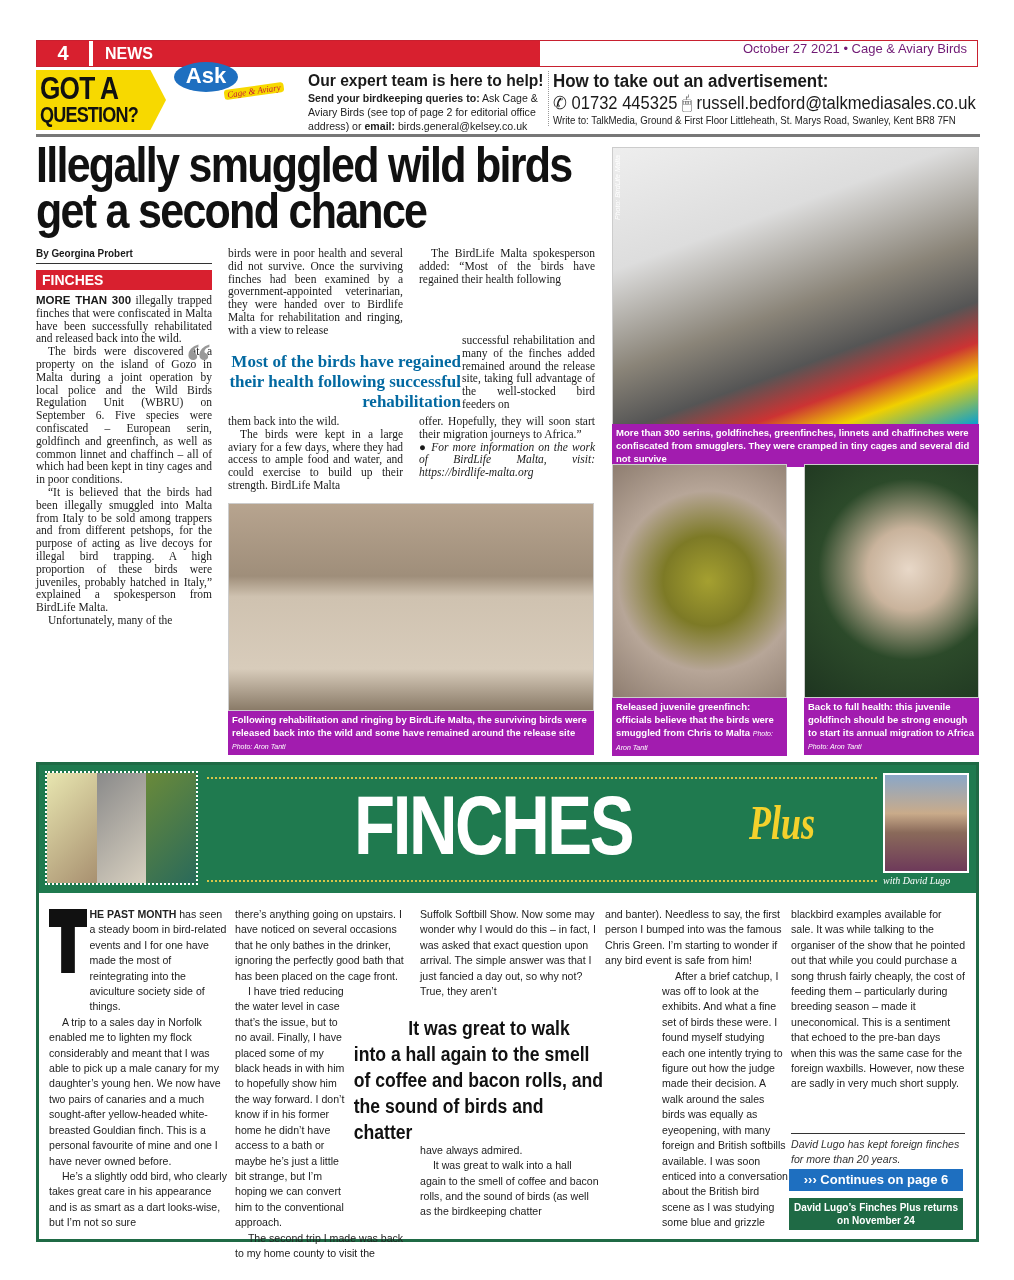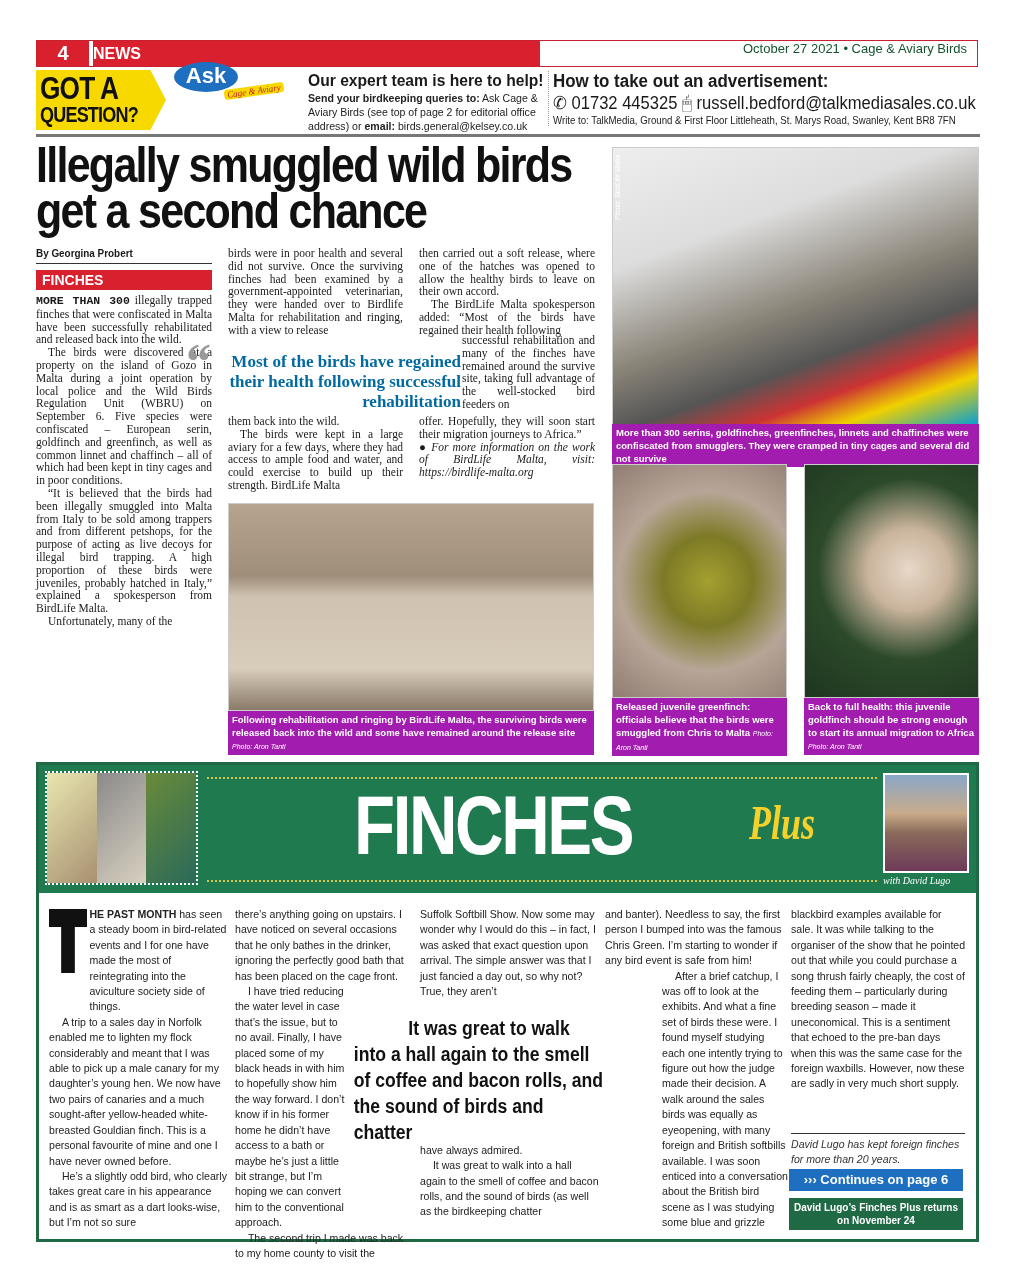--- a/index.html
+++ b/index.html
@@ -1,22 +1,22 @@
 <!DOCTYPE html>
 <html><head>
 <meta charset="utf-8">
 <style>
 *{box-sizing:border-box;margin:0;padding:0}
 body{width:1014px;height:1280px;background:#fff;position:relative;overflow:hidden;font-family:"Liberation Serif",serif;color:#1a1a1a}
 .abs{position:absolute}
 
 #topbar{left:36px;top:40px;width:942px;height:27px;border:1px solid #c8202f}
 #pagenum{left:0;top:0;width:52px;height:25px;background:#d8202f;color:#fff;font:bold 20px "Liberation Sans",sans-serif;text-align:center;line-height:25px}
-#section{left:56px;top:0;width:447px;height:25px;background:#d8202f;color:#fff;font:bold 16px "Liberation Sans",sans-serif;line-height:25px;padding-left:0}
-#dateline{right:10px;top:0;height:25px;line-height:25px;font:13px "Liberation Sans",sans-serif;color:#14532d}
+#section{left:56px;top:0;width:447px;height:25px;background:#d8202f;color:#fff;font:bold 16px "Liberation Sans",sans-serif;line-height:25px;padding-left:12px}
+#dateline{right:10px;top:0;height:25px;line-height:25px;font:13px "Liberation Sans",sans-serif;color:#701a75}
 
 #gotq{left:36px;top:70px;width:130px;height:60px;background:#f7d900;clip-path:polygon(0 0,88% 0,100% 50%,88% 100%,0 100%)}
 #gotq .l1{position:absolute;left:4px;top:0;font:bold 32px "Liberation Sans",sans-serif;letter-spacing:-1px;transform:scaleX(.82);transform-origin:left top;color:#111}
 #gotq .l2{position:absolute;left:4px;top:32px;font:bold 22px "Liberation Sans",sans-serif;letter-spacing:-1px;transform:scaleX(.82);transform-origin:left top;color:#111}
 #asklogo{left:170px;top:62px;width:140px;height:70px}
 #ask-oval{left:4px;top:0;width:64px;height:30px;background:#1e6fc0;border-radius:50%;color:#fff;font:bold 22px "Liberation Sans",sans-serif;text-align:center;line-height:28px}
 #birds-word{left:0;top:22px;font:bold 50px "Liberation Serif",serif;color:#c8202f;letter-spacing:-1px;line-height:48px}
 #cage-tag{left:54px;top:24px;background:#f7d900;color:#c8202f;font:italic 9px "Liberation Serif",serif;padding:0 3px;border-radius:3px;transform:rotate(-8deg)}
 #expert{left:308px;top:71px;width:235px}
 #expert h3{font:bold 17px "Liberation Sans",sans-serif;transform:scaleX(.92);transform-origin:left;white-space:nowrap}
@@ -27,21 +27,21 @@
 #advert .addr{font:10.5px "Liberation Sans",sans-serif;white-space:nowrap;transform:scaleX(.92);transform-origin:left;color:#222}
 #rule1{left:36px;top:134px;width:944px;height:3px;background:#777}
 
 #headline{left:36px;top:142px;width:580px;font:bold 50px/46px "Liberation Sans",sans-serif;letter-spacing:-2px;color:#111;transform:scaleX(.86);transform-origin:left top;width:680px}
 #byline{left:36px;top:247px;font:bold 11px "Liberation Sans",sans-serif;transform:scaleX(.9);transform-origin:left}
 #byrule{left:36px;top:263px;width:176px;height:1px;background:#333}
 #finchtag{left:36px;top:270px;width:176px;height:20px;background:#d8202f;color:#fff;font:bold 14px/20px "Liberation Sans",sans-serif;padding-left:6px}
 .col{font:11.5px/12.8px "Liberation Serif",serif;text-align:justify;color:#1a1a1a}
 .col p{text-indent:12px}
 .col p.first{text-indent:0}
-.col b{font-family:Liberation Mono, monospace}
+.col b{font-family:Liberation Sans, sans-serif}
 #colA{left:36px;top:294px;width:176px}
 #colB{left:228px;top:247px;width:175px}
 #colC{left:419px;top:247px;width:176px}
 #pull{left:196px;top:352px;width:265px;text-align:right;font:bold 17px/20px "Liberation Serif",serif;color:#0369a1}
 #pullmark{left:186px;top:336px;font:bold 50px "Liberation Serif",serif;color:#999;line-height:50px}
 #colB2{left:228px;top:415px;width:175px}
 #colC2{left:462px;top:334px;width:133px}
 #colC3{left:419px;top:415px;width:176px}
 
 .photo{border:1px solid #ccc;overflow:hidden}
@@ -130,25 +130,24 @@
 <div id="colB" class="abs col">
     <p class="first">birds were in poor health and several did not survive. Once the surviving finches had been examined by a government-appointed veterinarian, they were handed over to Birdlife Malta for rehabilitation and ringing, with a view to release</p>
   </div>
 <div id="pullmark" class="abs">“</div>
 <div id="pull" class="abs">Most of the birds have regained their health following successful rehabilitation</div>
 <div id="colB2" class="abs col">
   <p class="first">them back into the wild.</p>
   <p>The birds were kept in a large aviary for a few days, where they had access to ample food and water, and could exercise to build up their strength. BirdLife Malta</p>
 </div>
 <div id="colC" class="abs col">
-  <p class="first">then carried out a soft release, where one of the hatches was opened to allow the healthy birds to leave on their own accord.</p>
   <p>The BirdLife Malta spokesperson added: “Most of the birds have regained their health following</p>
 </div>
 <div id="colC2" class="abs col">
-    <p class="first">successful rehabilitation and many of the finches have remained around the survive site, taking full advantage of the well-stocked bird feeders on</p>
+    <p class="first">successful rehabilitation and many of the finches added remained around the release site, taking full advantage of the well-stocked bird feeders on</p>
   </div>
 <div id="colC3" class="abs col">
   <p class="first">offer. Hopefully, they will soon start their migration journeys to Africa.”</p>
   <p class="first" style="font-style:italic"><span>● </span><span>For more information on the work of BirdLife Malta, visit: https://birdlife-malta.org</span></p>
 </div>
 
 <div id="photo1" class="abs photo"></div>
 <div class="abs photocredit">Photo: BirdLife Malta</div>
 <div id="cap1" class="abs cap">More than 300 serins, goldfinches, greenfinches, linnets and chaffinches were confiscated from smugglers. They were cramped in tiny cages and several did not survive</div>
 

